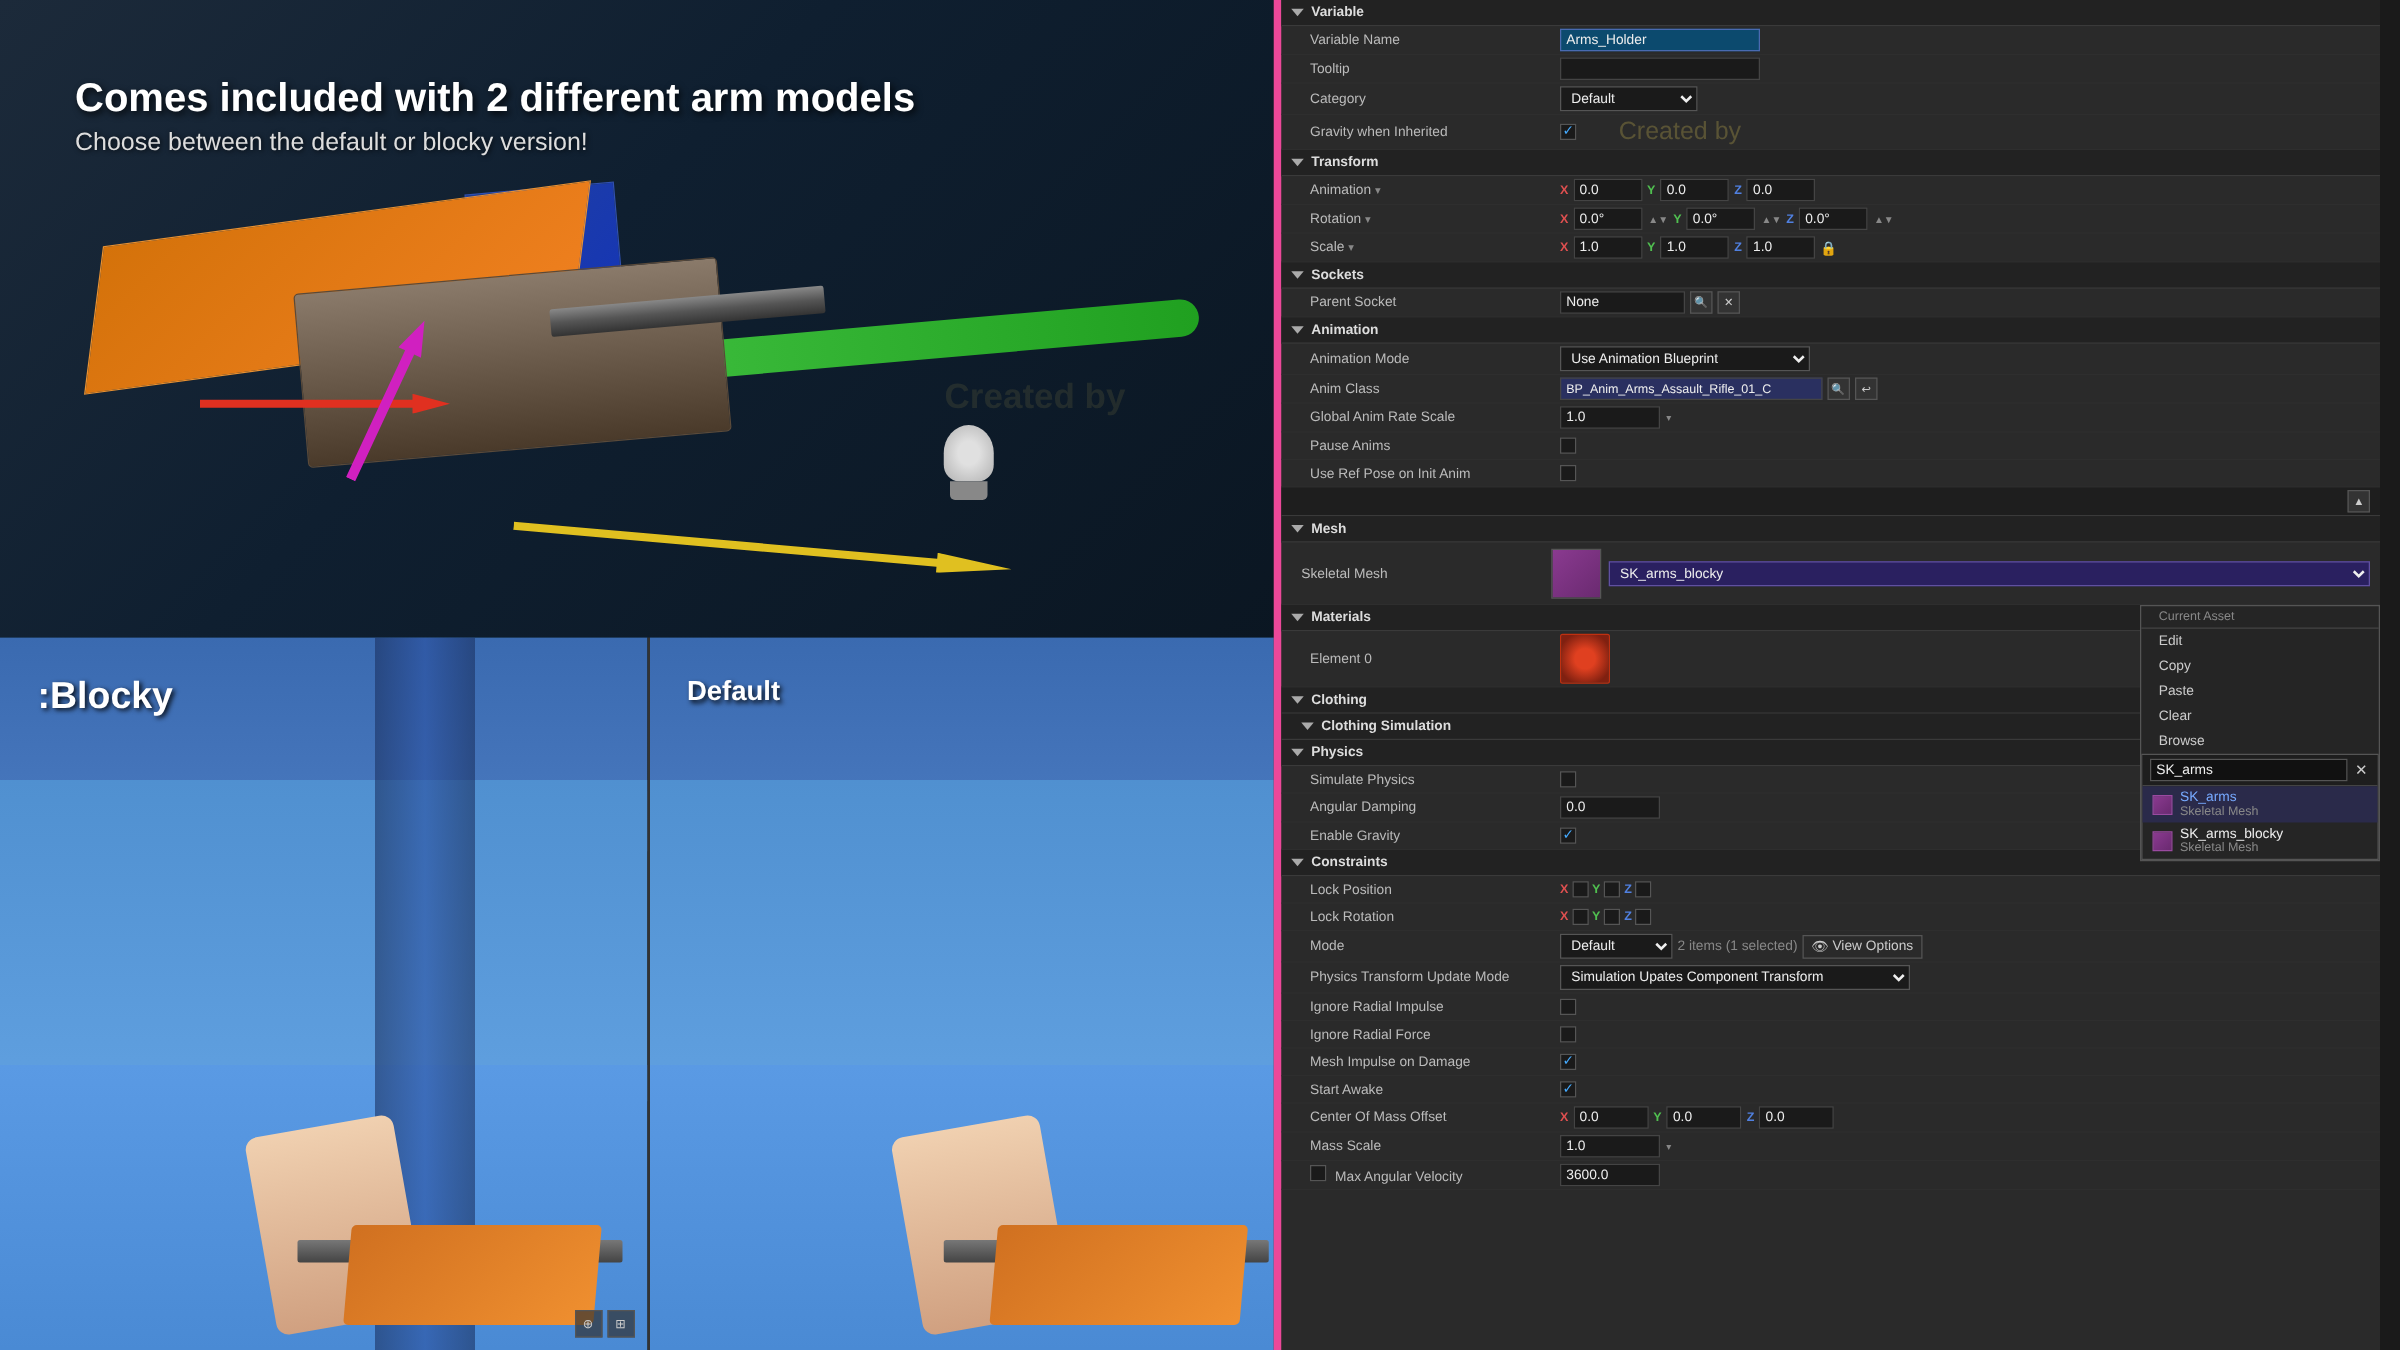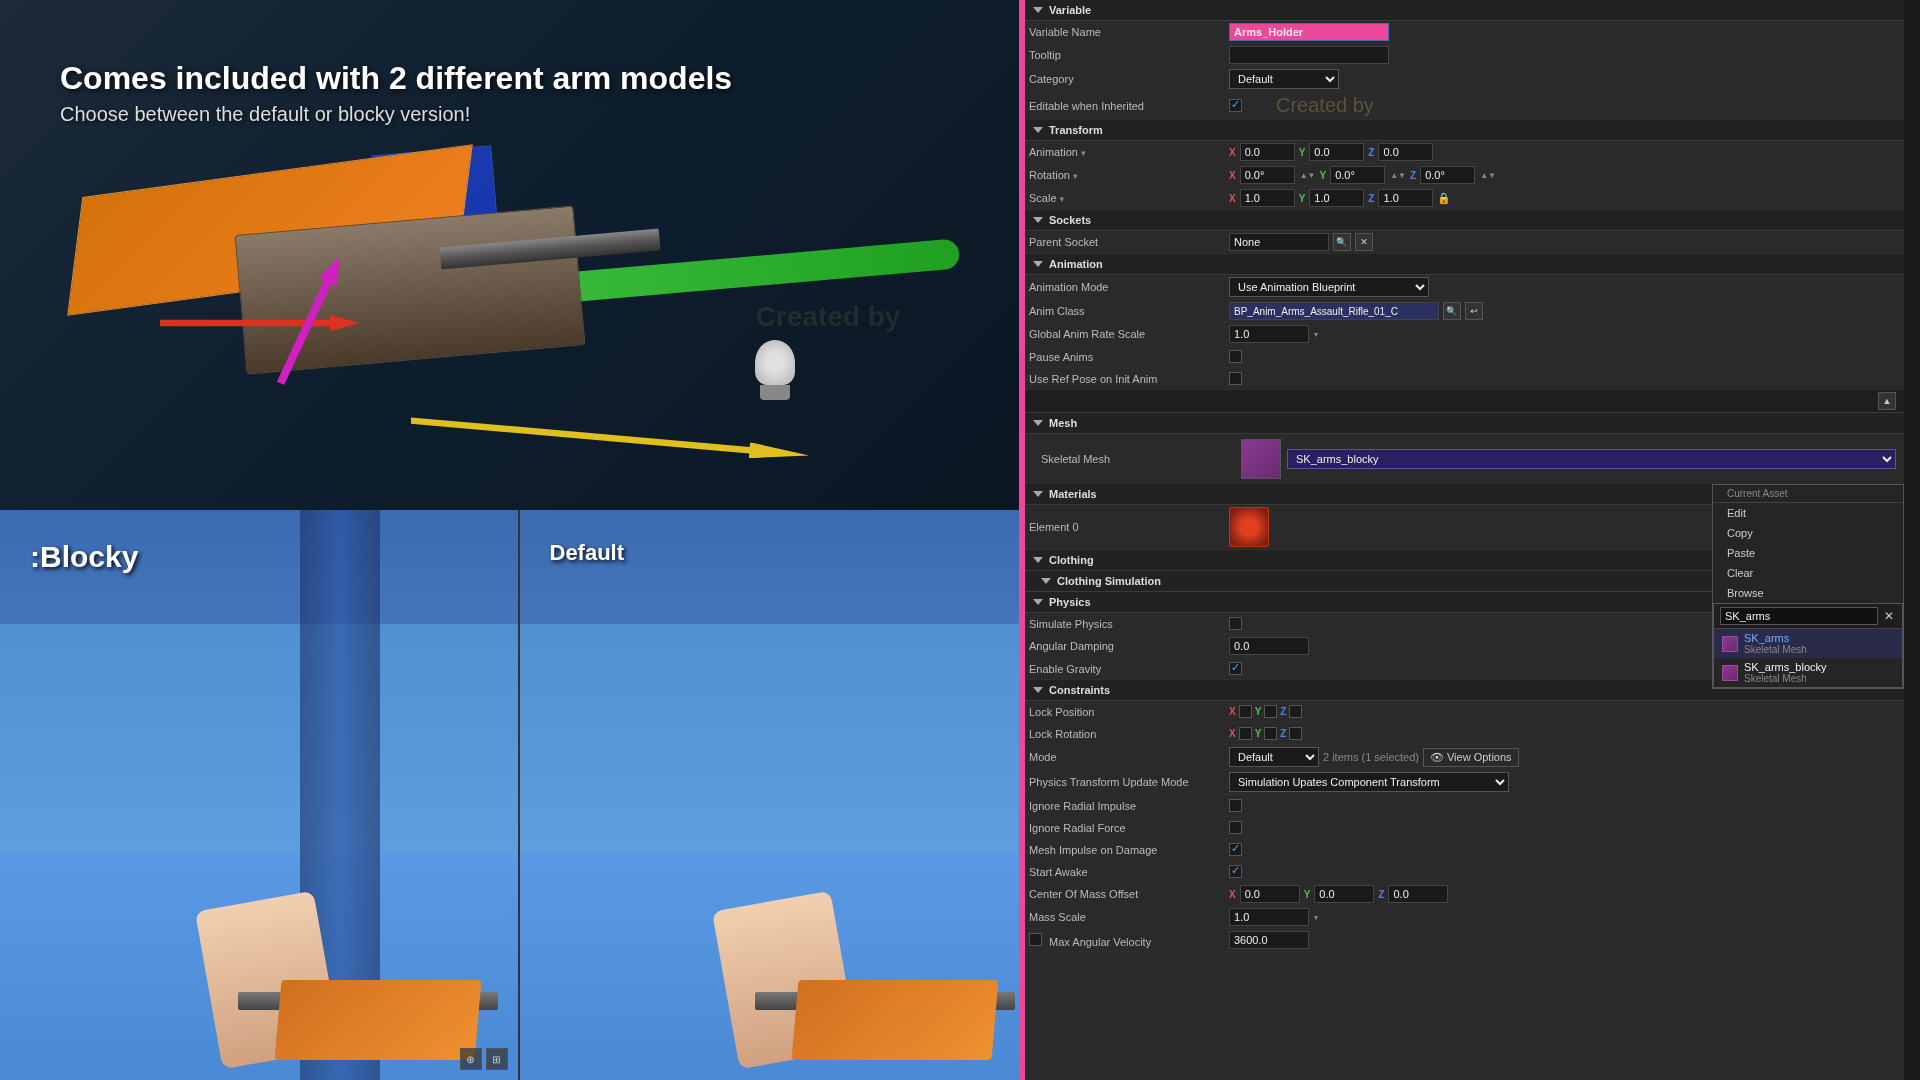--- a/index.html
+++ b/index.html
@@ -304,21 +304,21 @@
     .section-header .title {
       color: #ddd;
       font-weight: bold;
       font-size: 11px;
     }
 
     
     .prop-row {
       display: flex;
       align-items: center;
-      padding: 2px 8px 2px 4px;
+      padding: 2px 8px 2px 23px;
       min-height: 22px;
       border-bottom: 1px solid #2e2e2e;
     }
     .prop-label {
       width: 200px;
       color: #bbb;
       font-size: 11px;
       flex-shrink: 0;
     }
     .prop-value {
@@ -700,42 +700,42 @@
 <div class="right-panel">
 
   <div class="section-header">
     <span class="collapse-arrow"></span>
     <span class="title">Variable</span>
   </div>
 
   <div class="prop-row">
     <div class="prop-label">Variable Name</div>
     <div class="prop-value">
-      <input class="input-field" style="width: 160px; background: #ec4899; border-color: rgb(74, 106, 176); font-weight: bold;" value="Arms_Holder">
+      <input class="input-field" style="width: 160px; background: #0c4a6e; border-color: rgb(74, 106, 176);" value="Arms_Holder">
     </div>
   </div>
 
   <div class="prop-row">
     <div class="prop-label">Tooltip</div>
     <div class="prop-value">
       <input class="input-field" style="width: 160px;" value="">
     </div>
   </div>
 
   <div class="prop-row">
     <div class="prop-label">Category</div>
     <div class="prop-value">
       <select class="select-field" style="width:110px;">
         <option>Default</option>
       </select>
     </div>
   </div>
 
   <div class="prop-row">
-    <div class="prop-label">Editable when Inherited</div>
+    <div class="prop-label">Gravity when Inherited</div>
     <div class="prop-value">
       <div class="custom-checkbox checked"></div>
       <span style="color:rgba(200,180,80,0.3); font-size:20px; margin-left:30px;">Created by</span>
     </div>
   </div>
 
   <div class="section-header">
     <span class="collapse-arrow"></span>
     <span class="title">Transform</span>
   </div>

